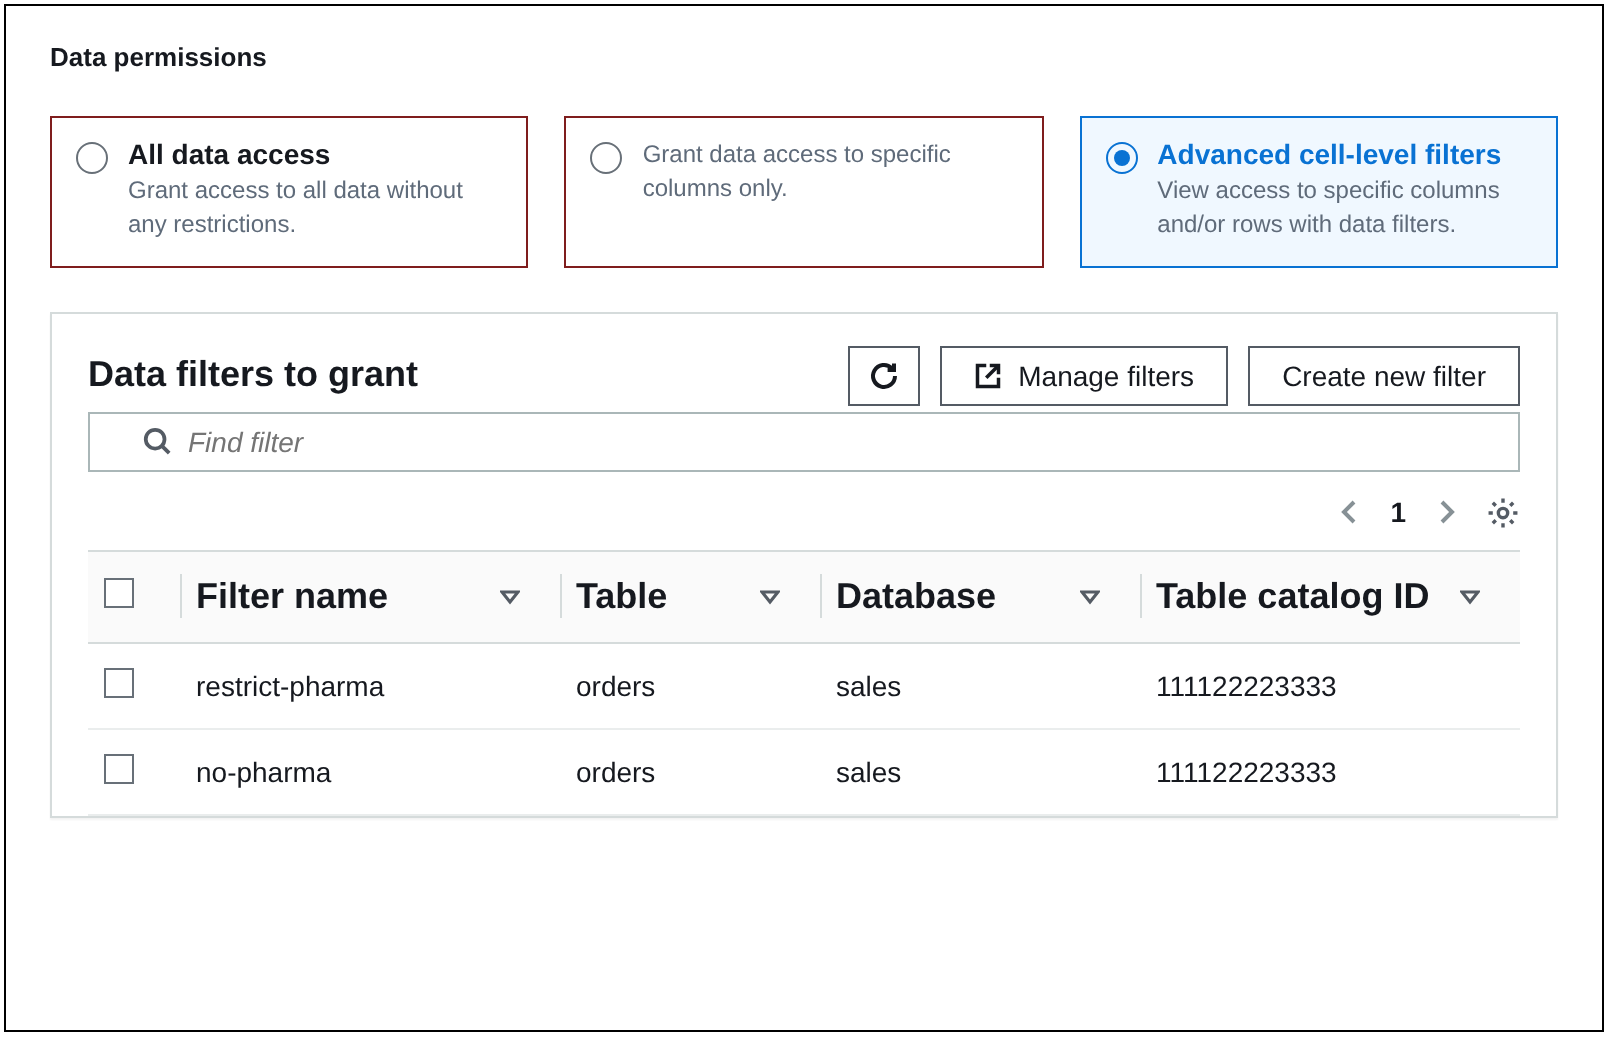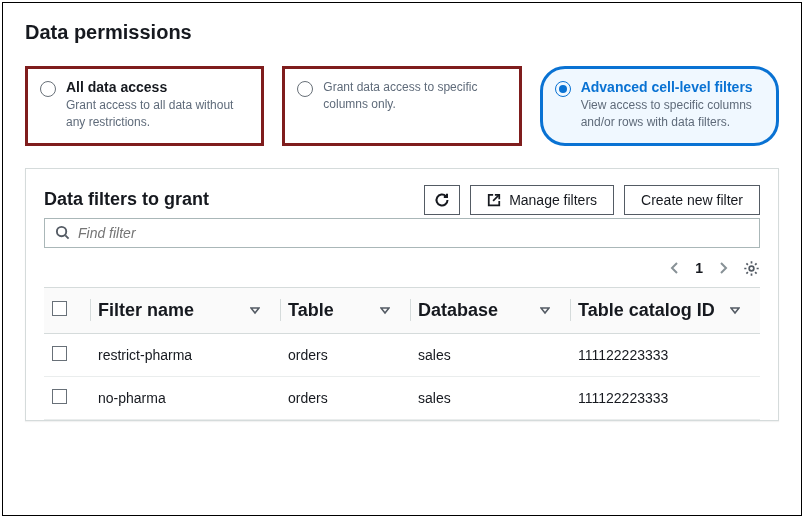--- a/index.html
+++ b/index.html
@@ -12,43 +12,42 @@
       height: 520px;
       overflow: hidden;
     }
     .panel {
       border: 1px solid #000;
       margin: 2px;
       padding: 18px 22px 0 22px;
       height: 514px;
     }
     .panel-title {
-      font-size: 20px;
+      font-size: 13px;
       font-weight: 700;
       margin-bottom: 22px;
     }
     .options-row {
       display: flex;
       gap: 18px;
       margin-bottom: 22px;
     }
     .option-card {
       flex: 1;
-      border: 3px solid #7f1d1d;
+      border: 1px solid #7f1d1d;
       padding: 10px 12px 12px 12px;
       display: flex;
       align-items: flex-start;
       gap: 10px;
       cursor: pointer;
       background: #fff;
     }
     .option-card.selected {
       border-color: #0972d3;
       background: #f0f8ff;
-      border-radius: 25px;
     }
     .radio {
       width: 16px; height: 16px;
       border: 1px solid #687078;
       border-radius: 50%;
       margin-top: 2px;
       flex-shrink: 0;
       display: flex;
       align-items: center;
       justify-content: center;
@@ -119,21 +118,21 @@
       display: inline-flex;
       align-items: center;
       gap: 8px;
       font-family: inherit;
     }
     .btn.icon-only { padding: 6px 9px; }
     .search-row {
       display: flex;
       align-items: center;
       border: 1px solid #aab7b8;
-      padding: 6px 10px;
+      padding: 6px 26px;
       gap: 8px;
       margin-bottom: 12px;
     }
     .search-row input {
       border: none;
       outline: none;
       flex: 1;
       font-size: 14px;
       font-style: italic;
       color: #5f6b7a;

